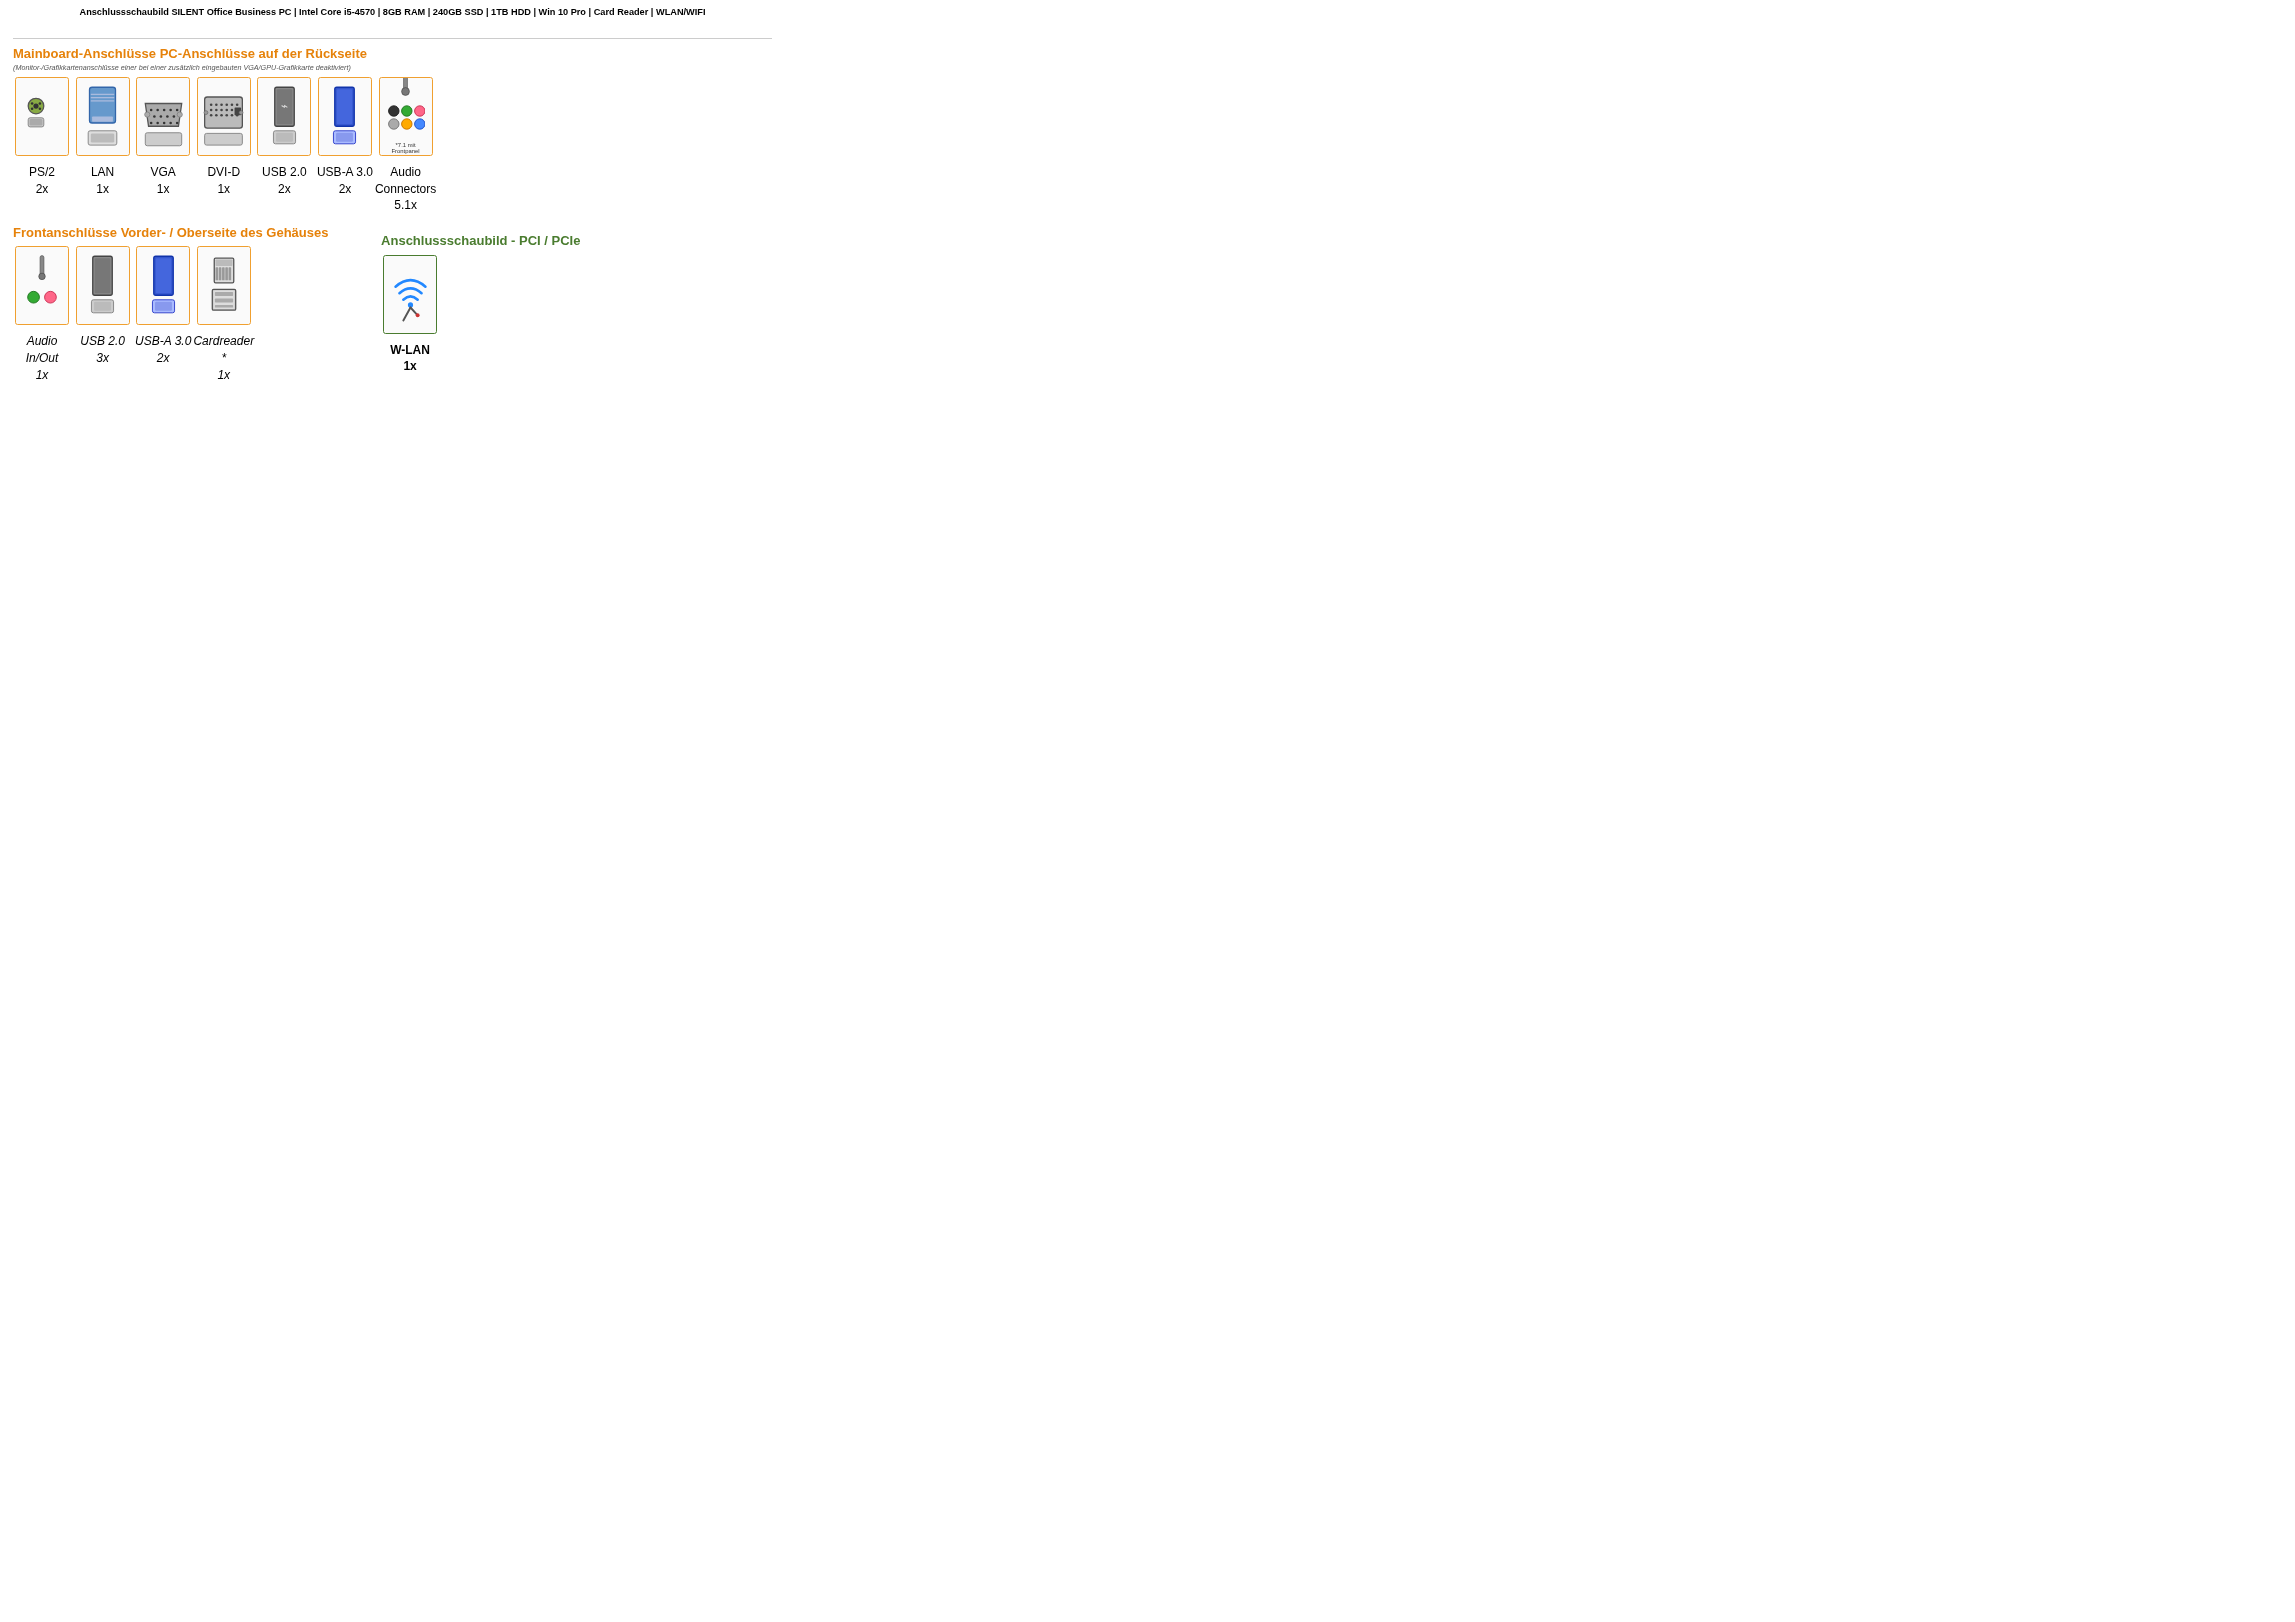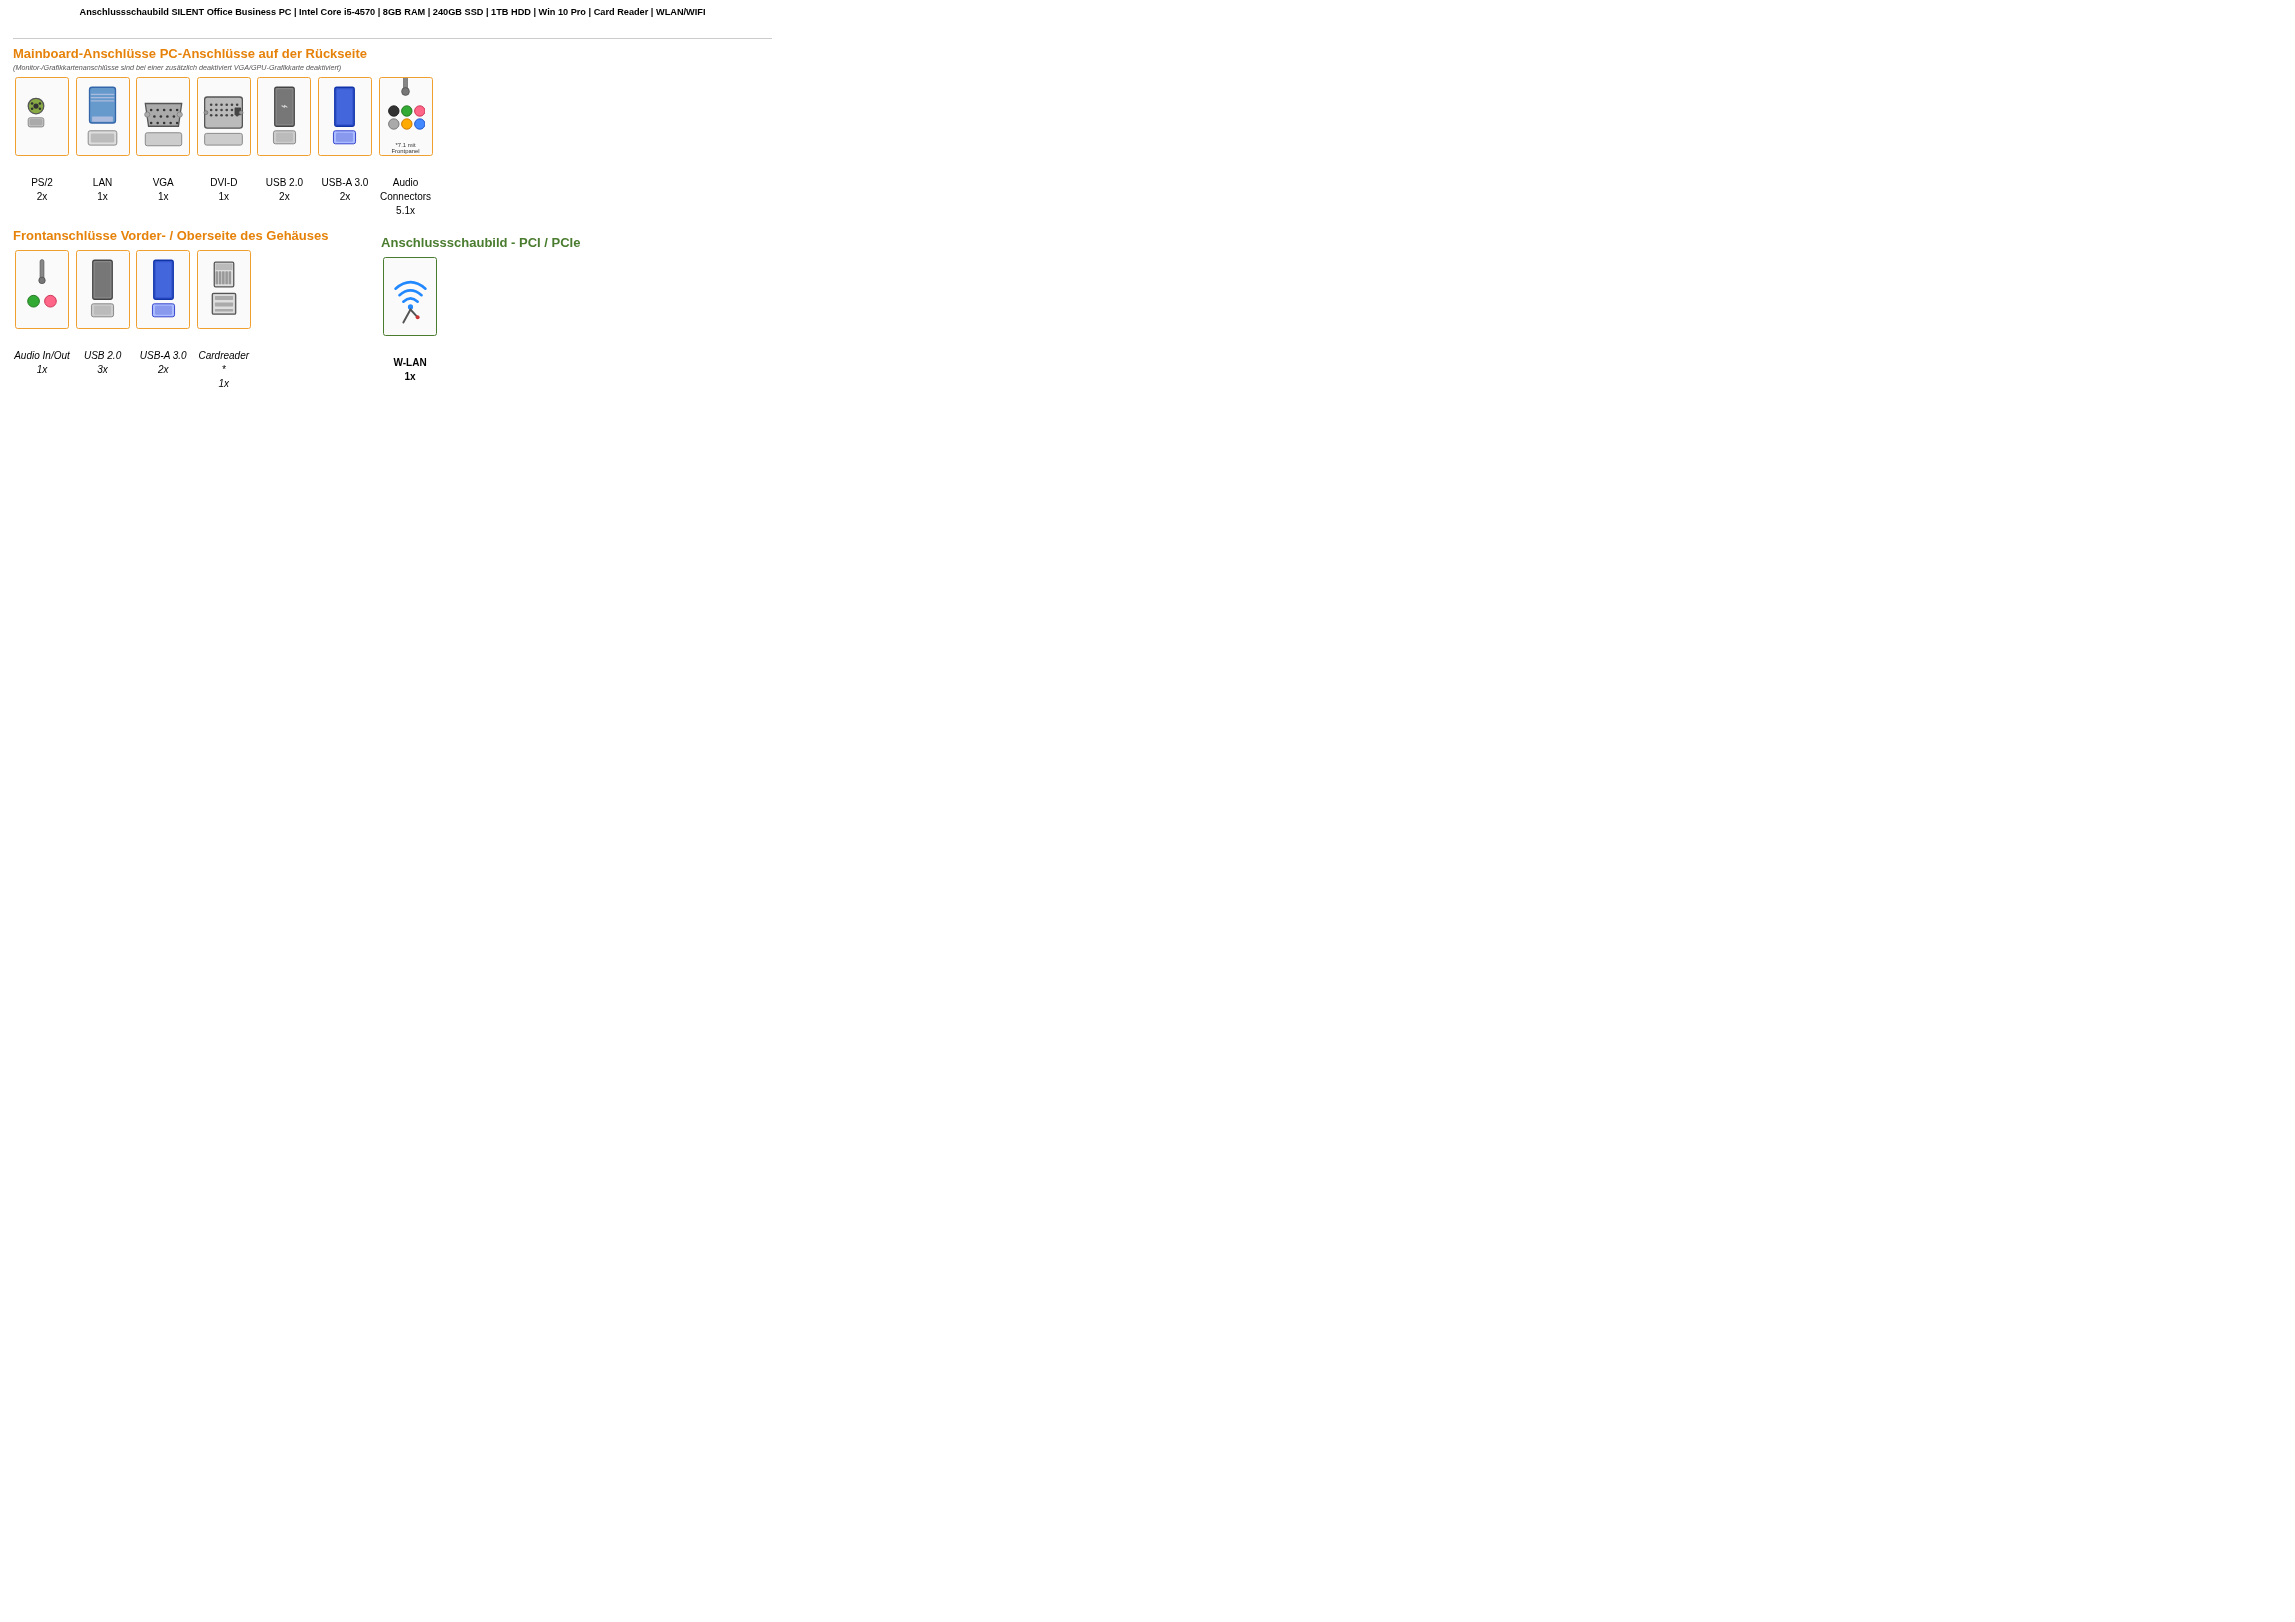--- a/index.html
+++ b/index.html
@@ -56,22 +56,22 @@
       justify-content: center;
       background: #fafafa;
       position: relative;
       overflow: hidden;
     }
     .connector-box.green-border {
       border-color: #4a7c2f;
     }
     .connector-label {
       text-align: center;
-      font-size: 10px;
-      margin-top: 20px;
+      font-size: 12px;
+      margin-top: 8px;
       line-height: 1.4;
     }
 
     .sections-lower {
       display: flex;
       flex-direction: row;
       gap: 19.6px;
       margin-top: 10.5px;
       align-items: center;
     }
@@ -168,21 +168,21 @@
       color: #333;
     }
   </style>
 </head>
 <body>
 
 <div class="page-title">Anschlussschaubild SILENT Office Business PC | Intel Core i5-4570 | 8GB RAM | 240GB SSD | 1TB HDD | Win 10 Pro | Card Reader | WLAN/WIFI</div>
 
 <div class="section-mainboard">
   <div class="section-title">Mainboard-Anschlüsse PC-Anschlüsse auf der Rückseite</div>
-  <div class="section-subtitle">(Monitor-/Grafikkartenanschlüsse sind bei einer zusätzlich deaktiviert VGA/GPU-Grafikkarte deaktiviert)</div>
+  <div class="section-subtitle">(Monitor-/Grafikkartenanschlüsse einer bei einer zusätzlich eingebauten VGA/GPU-Grafikkarte deaktiviert)</div>
 
   <div class="connectors-row">
 
     <div class="connector-item">
       <div class="connector-box">
         <div class="ps2-icon">
 
           <svg width="39" height="39" viewBox="0 0 60 60">
             <circle cx="20" cy="14" r="12" fill="#88aa44" stroke="#555" stroke-width="2"></circle>
             <circle cx="20" cy="14" r="4" fill="#333"></circle>

